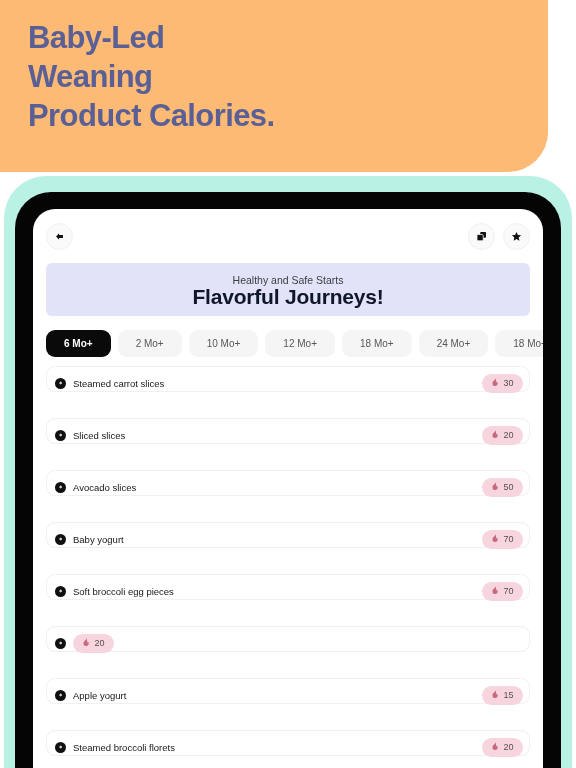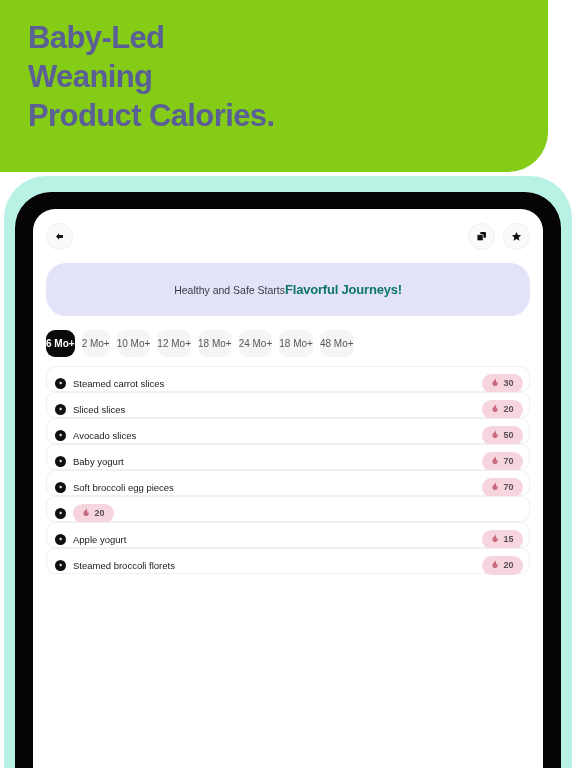--- a/index.html
+++ b/index.html
@@ -8,21 +8,21 @@
     background:#ffffff;
     font-family:"Liberation Sans", sans-serif;
     overflow:hidden;
   }
   #root { position:relative; width:576px; height:768px; background:#ffffff; }
 
   
   .promo {
     position:absolute; left:0; top:0;
     width:548px; height:172px;
-    background:#84cc16;
+    background:#fdba74;
     border-bottom-right-radius:40px;
   }
   .promo-title {
     position:absolute; left:28px; top:18px;
     font-size:31px; line-height:39px;
     font-weight:bold; letter-spacing:-0.6px;
     color:#5a5f96;
     white-space:pre-line;
   }
 
@@ -65,49 +65,49 @@
     flex:0 0 auto;
   }
   .appbar-spacer { flex:1 1 auto; }
   .icon-btn + .icon-btn { margin-left:8px; }
 
   
   .hero {
     margin:0 13px;
     height:53px;
     background:#e2e2f9;
-    border-radius:20px;
-    display:flex; flex-direction:row;
+    border-radius:6px;
+    display:flex; flex-direction:column;
     align-items:center; justify-content:center;
   }
   .hero-sub { font-size:10.5px; color:#3c3c42; line-height:14px; }
-  .hero-main { font-size:13px; font-weight:bold; color:#0f766e; line-height:20px; letter-spacing:-0.2px; }
+  .hero-main { font-size:21px; font-weight:bold; color:#0f172a; line-height:20px; letter-spacing:-0.2px; }
 
   
   .chips {
     display:flex; align-items:center;
     gap:7px; padding:14px 13px 9px 13px;
   }
   .chip {
-    height:27px; padding:0 0;
+    height:27px; padding:0 18px;
     border-radius:9px;
     background:#f5f5f5;
     color:#58585c;
     font-size:10px;
     display:flex; align-items:center; justify-content:center;
     white-space:nowrap; flex:0 0 auto;
   }
   .chip.active { background:#0a0a0a; color:#ffffff; font-weight:bold; }
 
   
   .list { padding:0 13px; }
   .row {
     position:relative;
     height:26px;
-    margin-bottom:0;
+    margin-bottom:26px;
     background:#ffffff;
     border:1px solid #f0f0f0;
     border-radius:9px;
     display:flex; align-items:center;
     padding:8px 6px 0 8px;
   }
   .bullet {
     width:11px; height:11px; border-radius:50%;
     background:#101010;
     flex:0 0 auto;
@@ -118,21 +118,21 @@
     font-size:9.5px; color:#17171a;
     flex:1 1 auto;
     overflow:hidden; white-space:nowrap; text-overflow:ellipsis;
   }
   .cal {
     flex:0 0 auto;
     height:19px; min-width:41px;
     background:#f7d5de;
     border-radius:10px;
     display:flex; align-items:center; justify-content:center;
-    gap:4px; padding:0 8px;font-weight:bold;
+    gap:4px; padding:0 8px;
   }
   .cal-num { font-size:9px; color:#585054; }
 </style>
 </head>
 <body>
 
 <div id="root">
 
   <div class="promo">
     <div class="promo-title">Baby-Led

